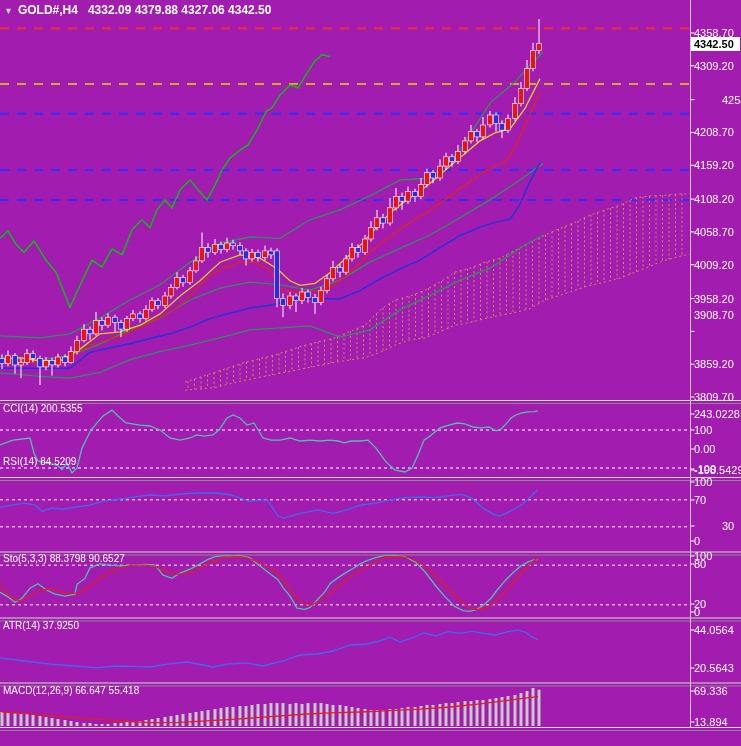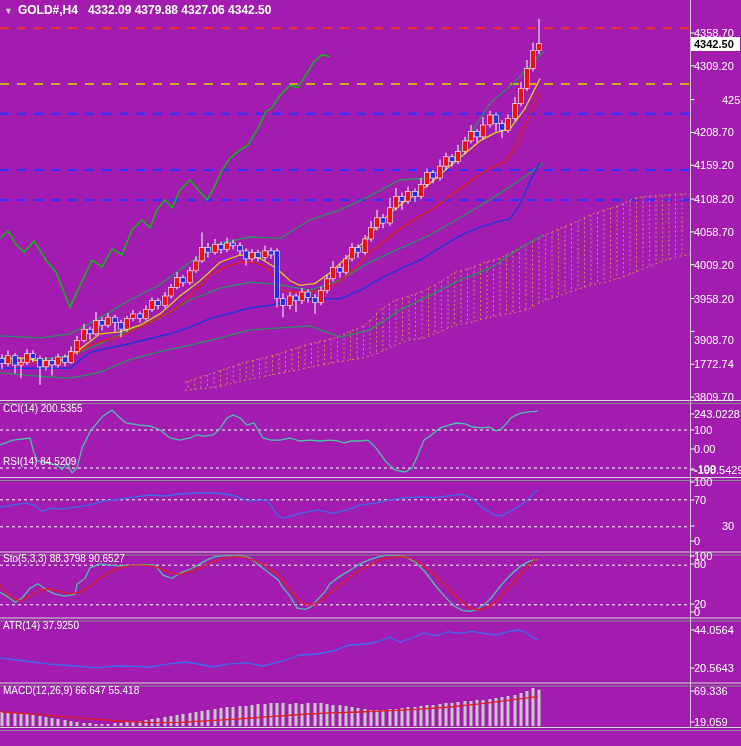--- a/index.html
+++ b/index.html
@@ -448,36 +448,36 @@
   <div id="price-strip">
       <div class="axis-label" style="left: 4px; top: 33px;">4358.70</div>
       <div class="axis-label" style="left: 4px; top: 65.82px;">4309.20</div>
       <div class="axis-label" style="left: 4px; top: 99.6345px; margin-left: 28px;">4258.20</div>
       <div class="axis-label" style="left: 4px; top: 132.454px;">4208.70</div>
       <div class="axis-label" style="left: 4px; top: 165.274px;">4159.20</div>
       <div class="axis-label" style="left: 4px; top: 199.089px;">4108.20</div>
       <div class="axis-label" style="left: 4px; top: 231.909px;">4058.70</div>
       <div class="axis-label" style="left: 4px; top: 264.729px;">4009.20</div>
       <div class="axis-label" style="left: 4px; top: 298.544px;">3958.20</div>
-      <div class="axis-label" style="left: 4px; top: 340px;">3908.70</div>
-      <div class="axis-label" style="left: 4px; top: 364.183px;">1772.74</div>
+      <div class="axis-label" style="left: 4px; top: 315px;">3908.70</div>
+      <div class="axis-label" style="left: 4px; top: 364.183px;">3859.20</div>
       <div class="axis-label" style="left: 4px; top: 397.003px;">3809.70</div>
       <div class="axis-label" style="left: 4px; top: 414px;">243.0228</div>
       <div class="axis-label" style="left: 4px; top: 430px;">100</div>
       <div class="axis-label" style="left: 4px; top: 449px;">0.00</div>
       <div class="axis-label" style="left: 4px; top: 469px;">-100</div>
       <div class="axis-label" style="left: 4px; top: 470px;">-198.5429</div>
       <div class="axis-label" style="left: 4px; top: 482px;">100</div>
       <div class="axis-label" style="left: 4px; top: 500px;">70</div>
       <div class="axis-label" style="left: 4px; top: 526px; padding-left: 28px;">30</div>
       <div class="axis-label" style="left: 4px; top: 541px;">0</div>
       <div class="axis-label" style="left: 4px; top: 556px;">100</div>
       <div class="axis-label" style="left: 4px; top: 564px;">80</div>
       <div class="axis-label" style="left: 4px; top: 604px;">20</div>
       <div class="axis-label" style="left: 4px; top: 612px;">0</div>
       <div class="axis-label" style="left: 4px; top: 630px;">44.0564</div>
       <div class="axis-label" style="left: 4px; top: 668px;">20.5643</div>
       <div class="axis-label" style="left: 4px; top: 691px;">69.336</div>
-      <div class="axis-label" style="left: 4px; top: 722px;">19.059</div>
+      <div class="axis-label" style="left: 4px; top: 722px;">13.894</div>
     </div>
   <div id="time-strip"></div>
   <div id="cur-price">4342.50</div>
 </div>
 
 </body></html>

